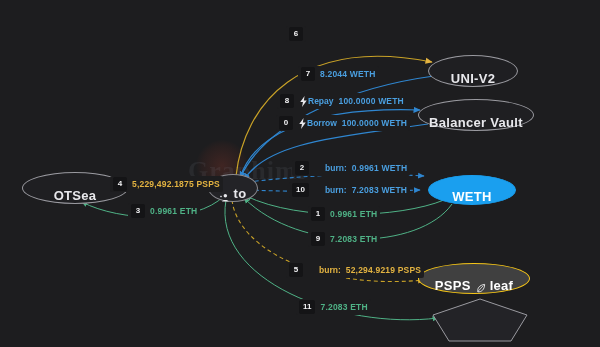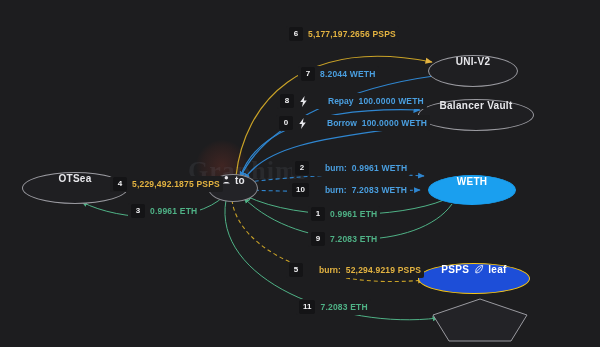--- a/index.html
+++ b/index.html
@@ -71,51 +71,51 @@
   }
   .etext.gold  { color: #e3b341; }
   .etext.blue  { color: #4a9fe0; }
   .etext.green { color: #4fb286; }
   .eact {
     font-size: 8.5px;
     font-weight: bold;
     color: #4a9fe0;
     display: flex;
     align-items: center;
-    gap: 20px;
+    gap: 0;
   }
   .bolt { width: 9px; height: 11px; display:inline-block; }
   .burnword { font-size: 8.5px; font-weight: bold; padding-left: 11px; }
   .burnword.blue { color: #4a9fe0; }
   .burnword.gold { color: #e3b341; }
 
   
   .node {
     position: absolute;
     display: flex;
-    align-items: flex-start;
+    align-items: flex-end;
     justify-content: center;
     gap: 4px;
-    font-size: 10px;
+    font-size: 13px;
     font-weight: bold;
     letter-spacing: 0.3px;
   }
   .ellipse {
     border-radius: 50%;
     border: 1px solid #9a9aa0;
     background: #1f1f22;
     color: #e8e8ec;
   }
   .ellipse.weth {
     background: #1a9fef;
     border-color: #1a9fef;
     color: #ffffff;
   }
   .ellipse.psps {
-    background: #1d4ed8;
+    background: #404040;
     border-color: #f5c518;
     color: #ffffff;
   }
   .hub {
     border-radius: 50%;
     border: 1px solid #8a8a90;
     background: #232327;
     color: #e8e8ec;
   }
   .pent-wrap { position: absolute; }
@@ -211,21 +211,20 @@
   </div>
 
   <div class="pent-wrap" style="left:432px; top:298px; width:96px; height:44px;">
     <svg class="pent-border" viewBox="0 0 96 44">
       <polygon points="48,1 95,17 79,43 17,43 1,17" fill="#232327" stroke="#9a9aa0" stroke-width="1"></polygon>
     </svg>
   </div>
 
   <div class="elabel" style="left:286px; top:26px;">
     <span class="badge">6</span>
-    <span class="etext gold">5,177,197.2656 PSPS</span>
   </div>
 
   <div class="elabel" style="left:298px; top:66px;">
     <span class="badge">7</span>
     <span class="etext blue">8.2044 WETH</span>
   </div>
 
   <div class="elabel" style="left:277px; top:93px;">
     <span class="badge">8</span>
     <span class="eact">

